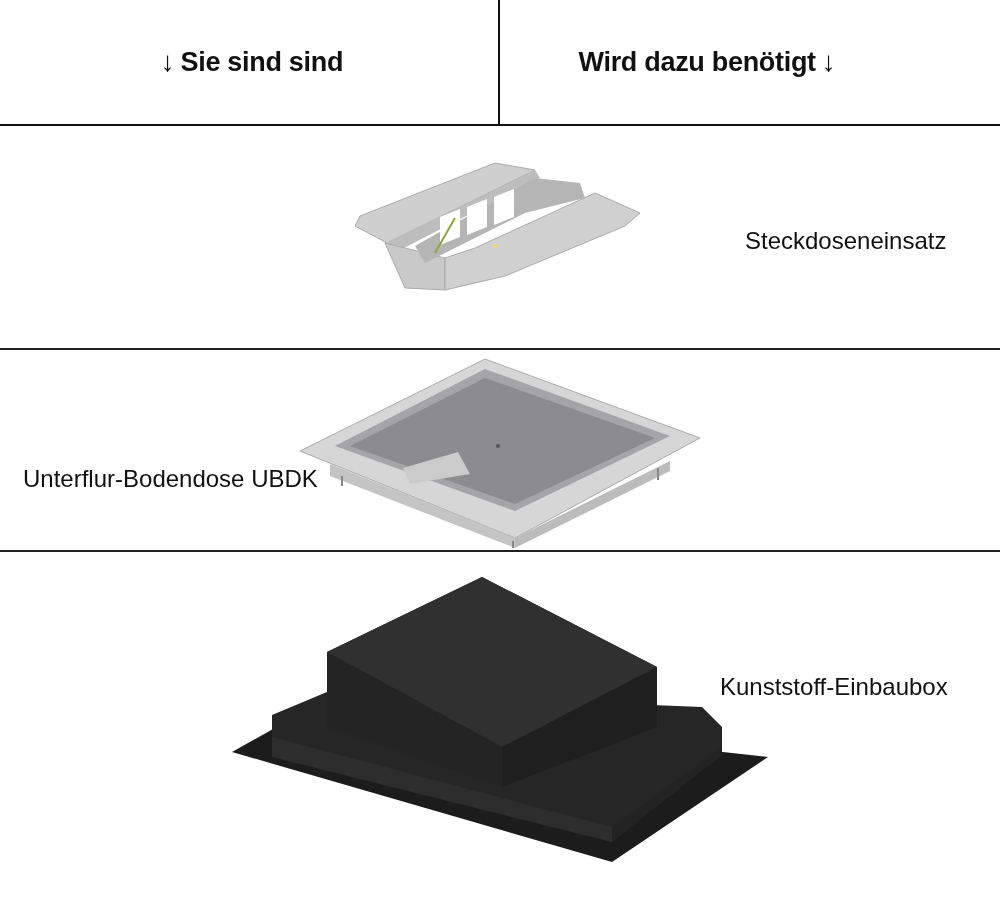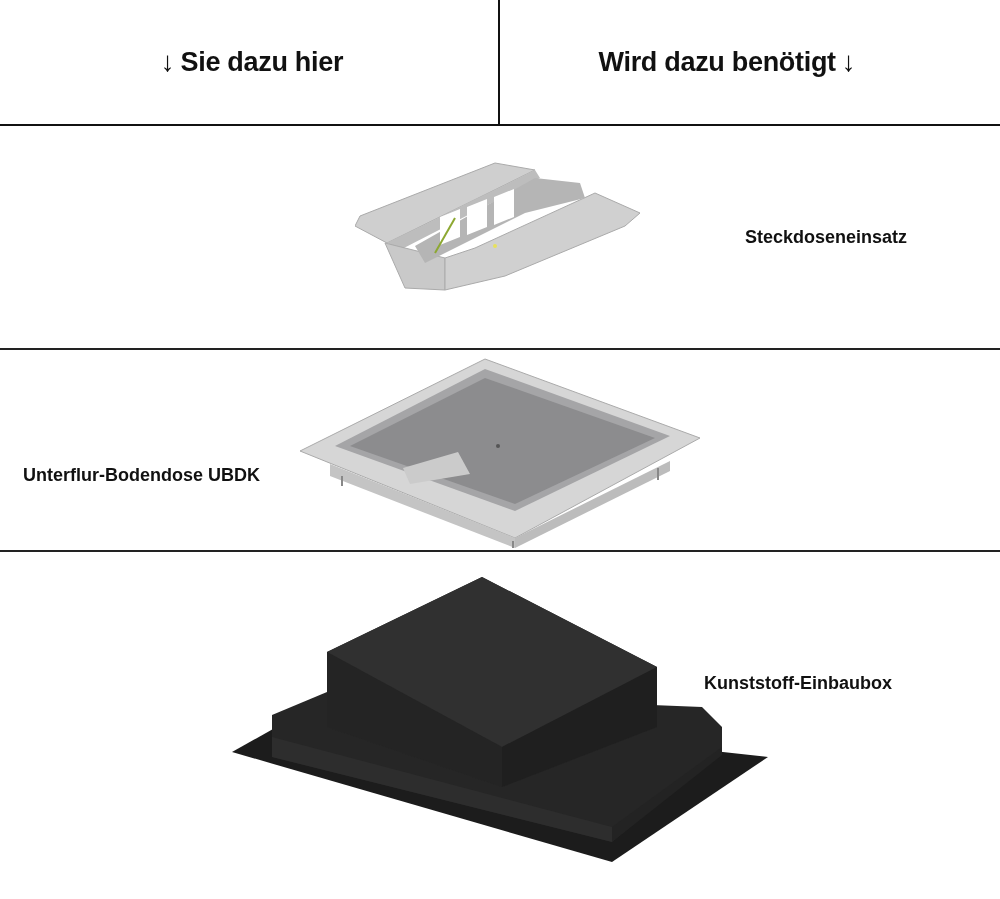--- a/index.html
+++ b/index.html
@@ -2,33 +2,33 @@
 <html><head>
   <meta charset="utf-8">
   <style>
     html, body { margin: 0; padding: 0; background: #ffffff; }
     body { width: 1000px; height: 899px; position: relative; overflow: hidden;
       font-family: "Liberation Sans", "DejaVu Sans", sans-serif; color: #111; }
     .header { position: absolute; left: 0; top: 0; width: 1000px; height: 124px; border-bottom: 2px solid #111; }
     .hcell { position: absolute; top: 0; height: 124px; display: flex; align-items: center; justify-content: center;
       font-size: 27px; font-weight: bold; letter-spacing: -0.3px; }
     .hcell.left { left: 0; width: 498px; border-right: 2px solid #111; }
-    .hcell.right { left: 500px; width: 420px; margin-left: 20px; }
+    .hcell.right { left: 500px; width: 420px; }
     .arrow { font-weight: normal; font-size: 28px; display: inline-block; margin: 0 6px; }
     .hline { position: absolute; left: 0; width: 1000px; height: 2px; background: #222; }
-    .label { position: absolute; font-size: 18px; font-weight: bold; white-space: nowrap; }
+    .label { position: absolute; font-size: 24px; font-weight: normal; white-space: nowrap; }
     .prod { position: absolute; }
   </style>
 </head>
 <body>
 
 <div class="header">
   <div class="hcell left">
     <span class="arrow">↓</span>
-    <span>Sie dazu hier</span>
+    <span>Sie sind sind</span>
   </div>
   <div class="hcell right">
     <span>Wird dazu benötigt</span>
     <span class="arrow">↓</span>
   </div>
 </div>
 
 <svg class="prod" style="left:355px;top:158px" width="290" height="140" viewBox="0 0 290 140">
   <polygon points="0,68 5,58 140,5 180,12 32,85" fill="#cfcfcf" stroke="#aaa"></polygon>
   <polygon points="32,85 180,12 185,20 45,92" fill="#bdbdbd"></polygon>
@@ -64,13 +64,13 @@
 <svg class="prod" style="left:232px;top:577px" width="538" height="285" viewBox="0 0 538 285">
   <polygon points="0,175 80,130 536,180 380,285" fill="#1c1c1c"></polygon>
   <polygon points="40,138 95,115 470,130 490,150 490,175 380,265 40,180" fill="#262626"></polygon>
   <polygon points="40,160 380,250 380,265 40,180" fill="#2d2d2d"></polygon>
   <polygon points="380,250 490,170 490,178 380,265" fill="#232323"></polygon>
   <polygon points="95,75 250,0 425,90 425,150 270,210 95,150" fill="#2a2a2a"></polygon>
   <polygon points="95,75 250,0 425,90 270,170" fill="#303030"></polygon>
   <polygon points="95,75 270,170 270,210 95,150" fill="#242424"></polygon>
   <polygon points="270,170 425,90 425,150 270,210" fill="#1f1f1f"></polygon>
 </svg>
-<div class="label" style="left:704px;top:673px">Kunststoff-Einbaubox</div>
+<div class="label" style="left:720px;top:673px">Kunststoff-Einbaubox</div>
 
 </body></html>

